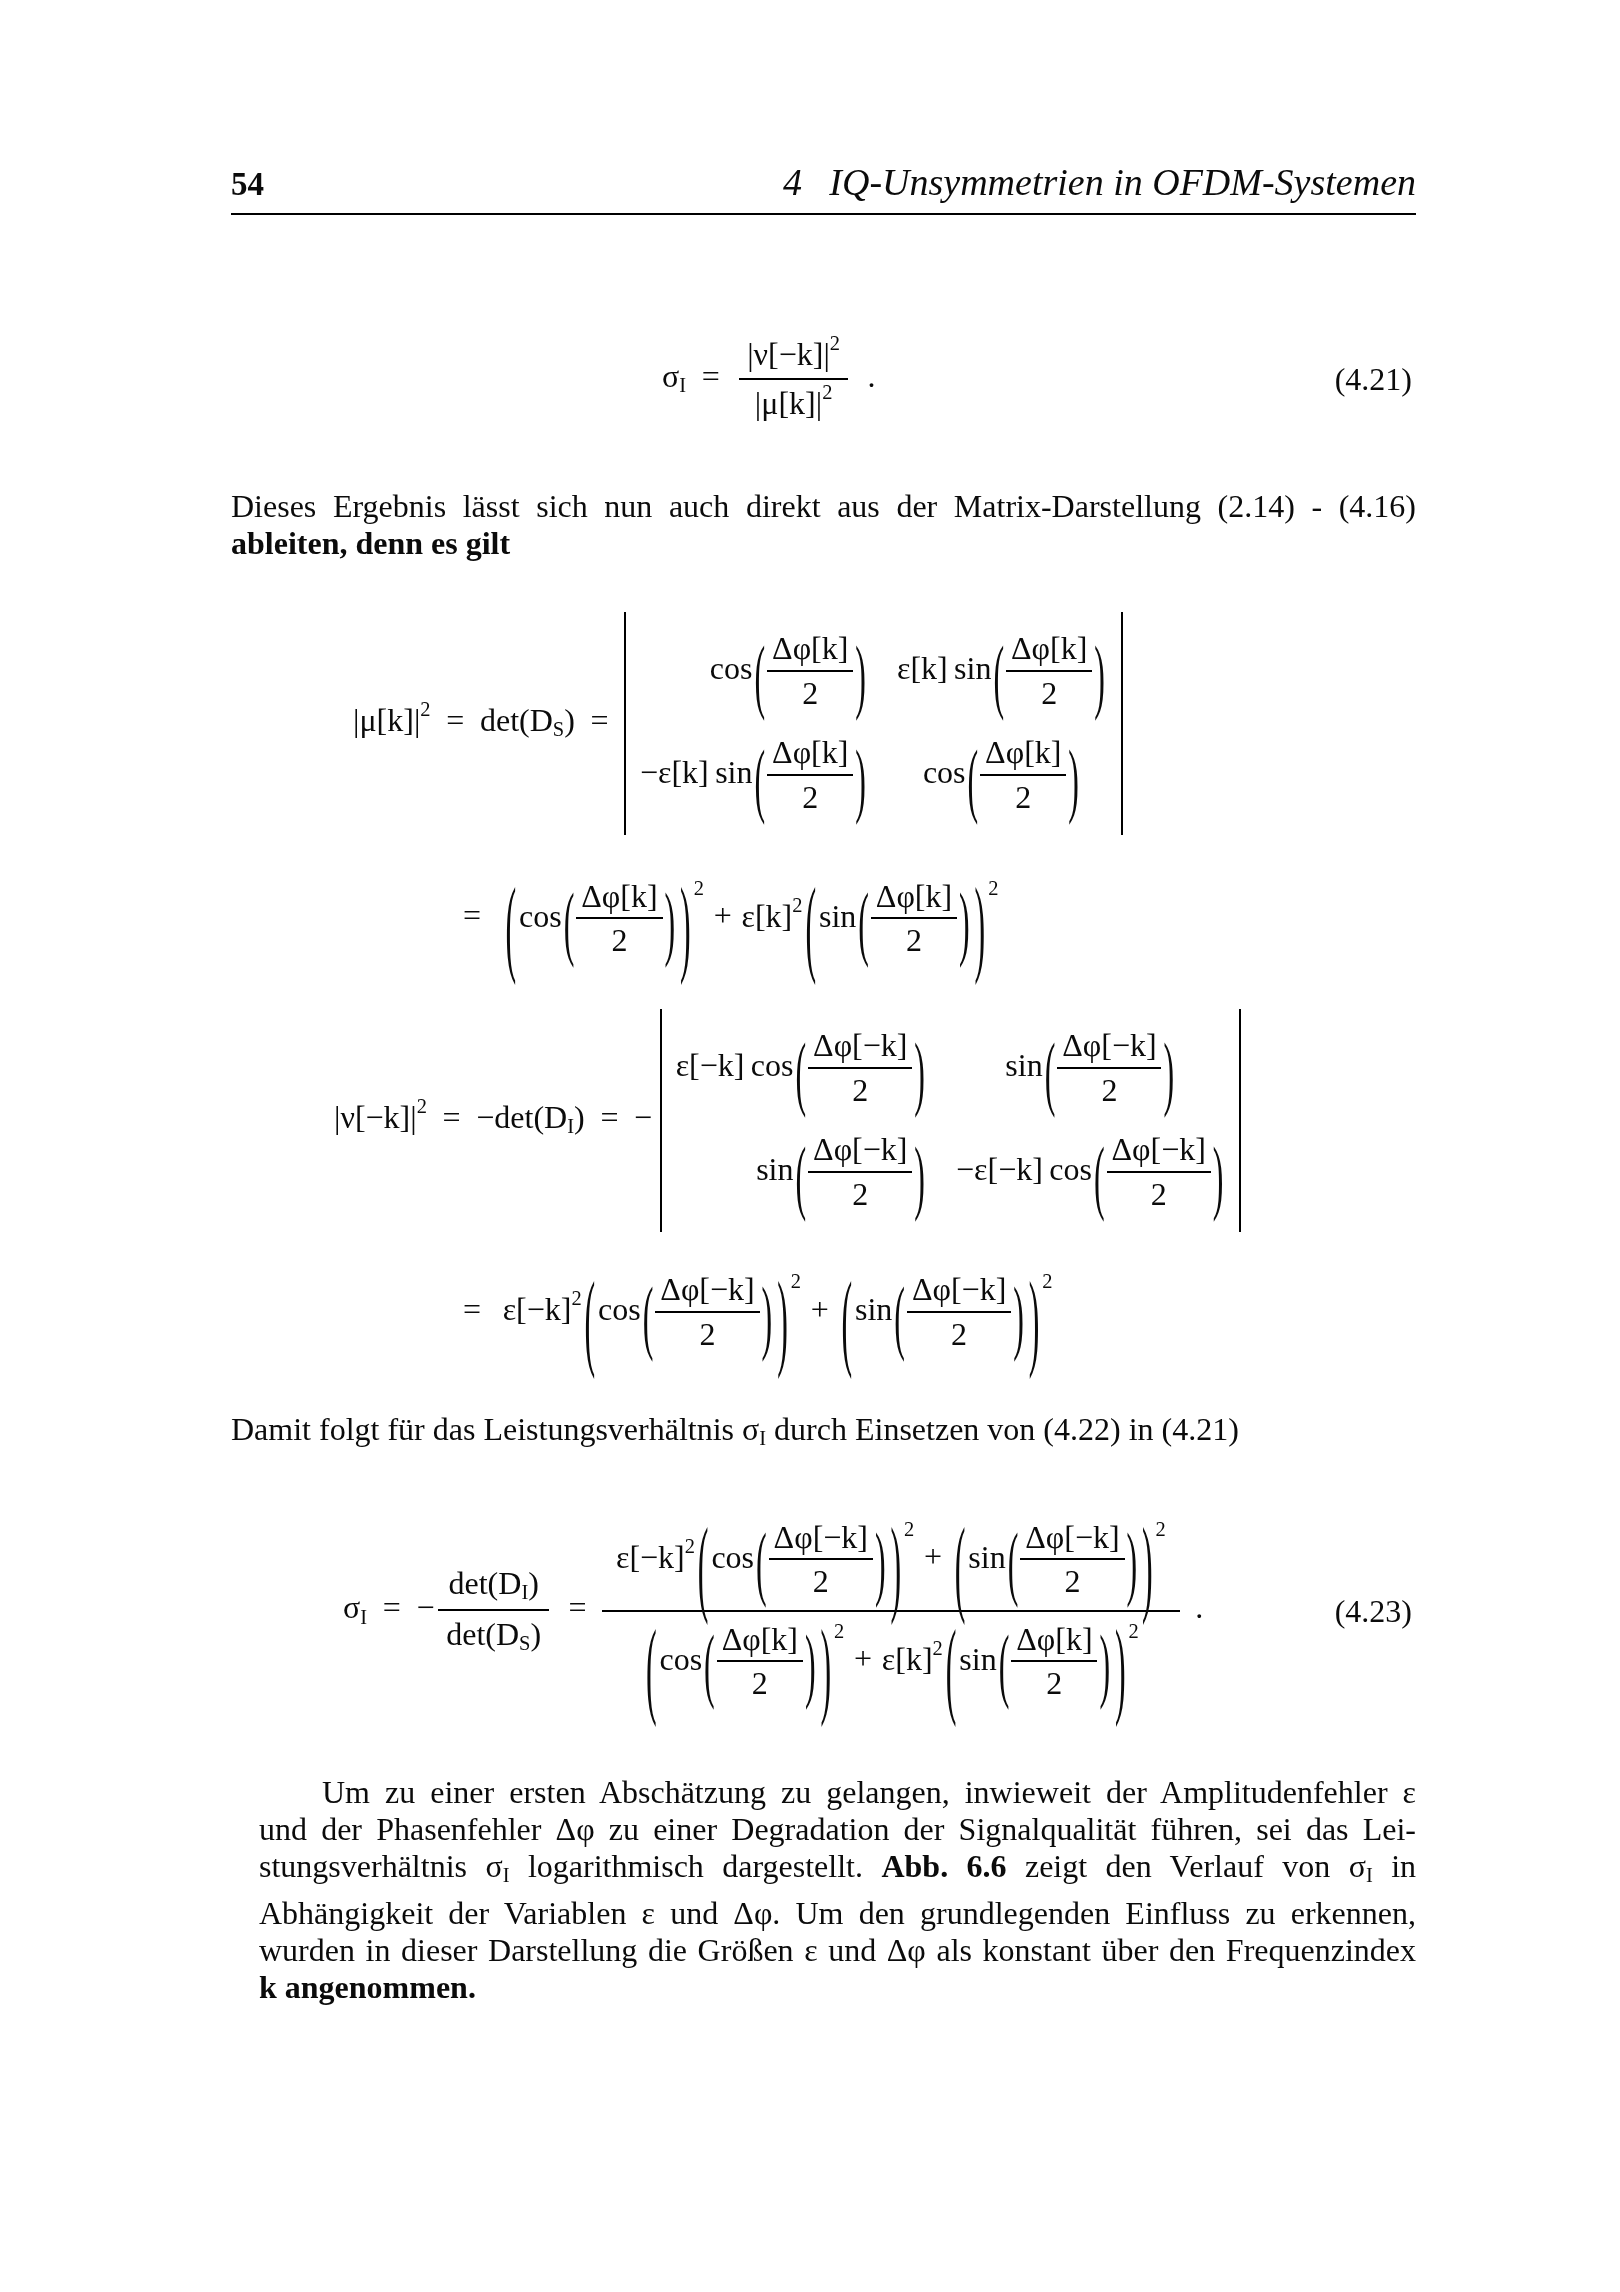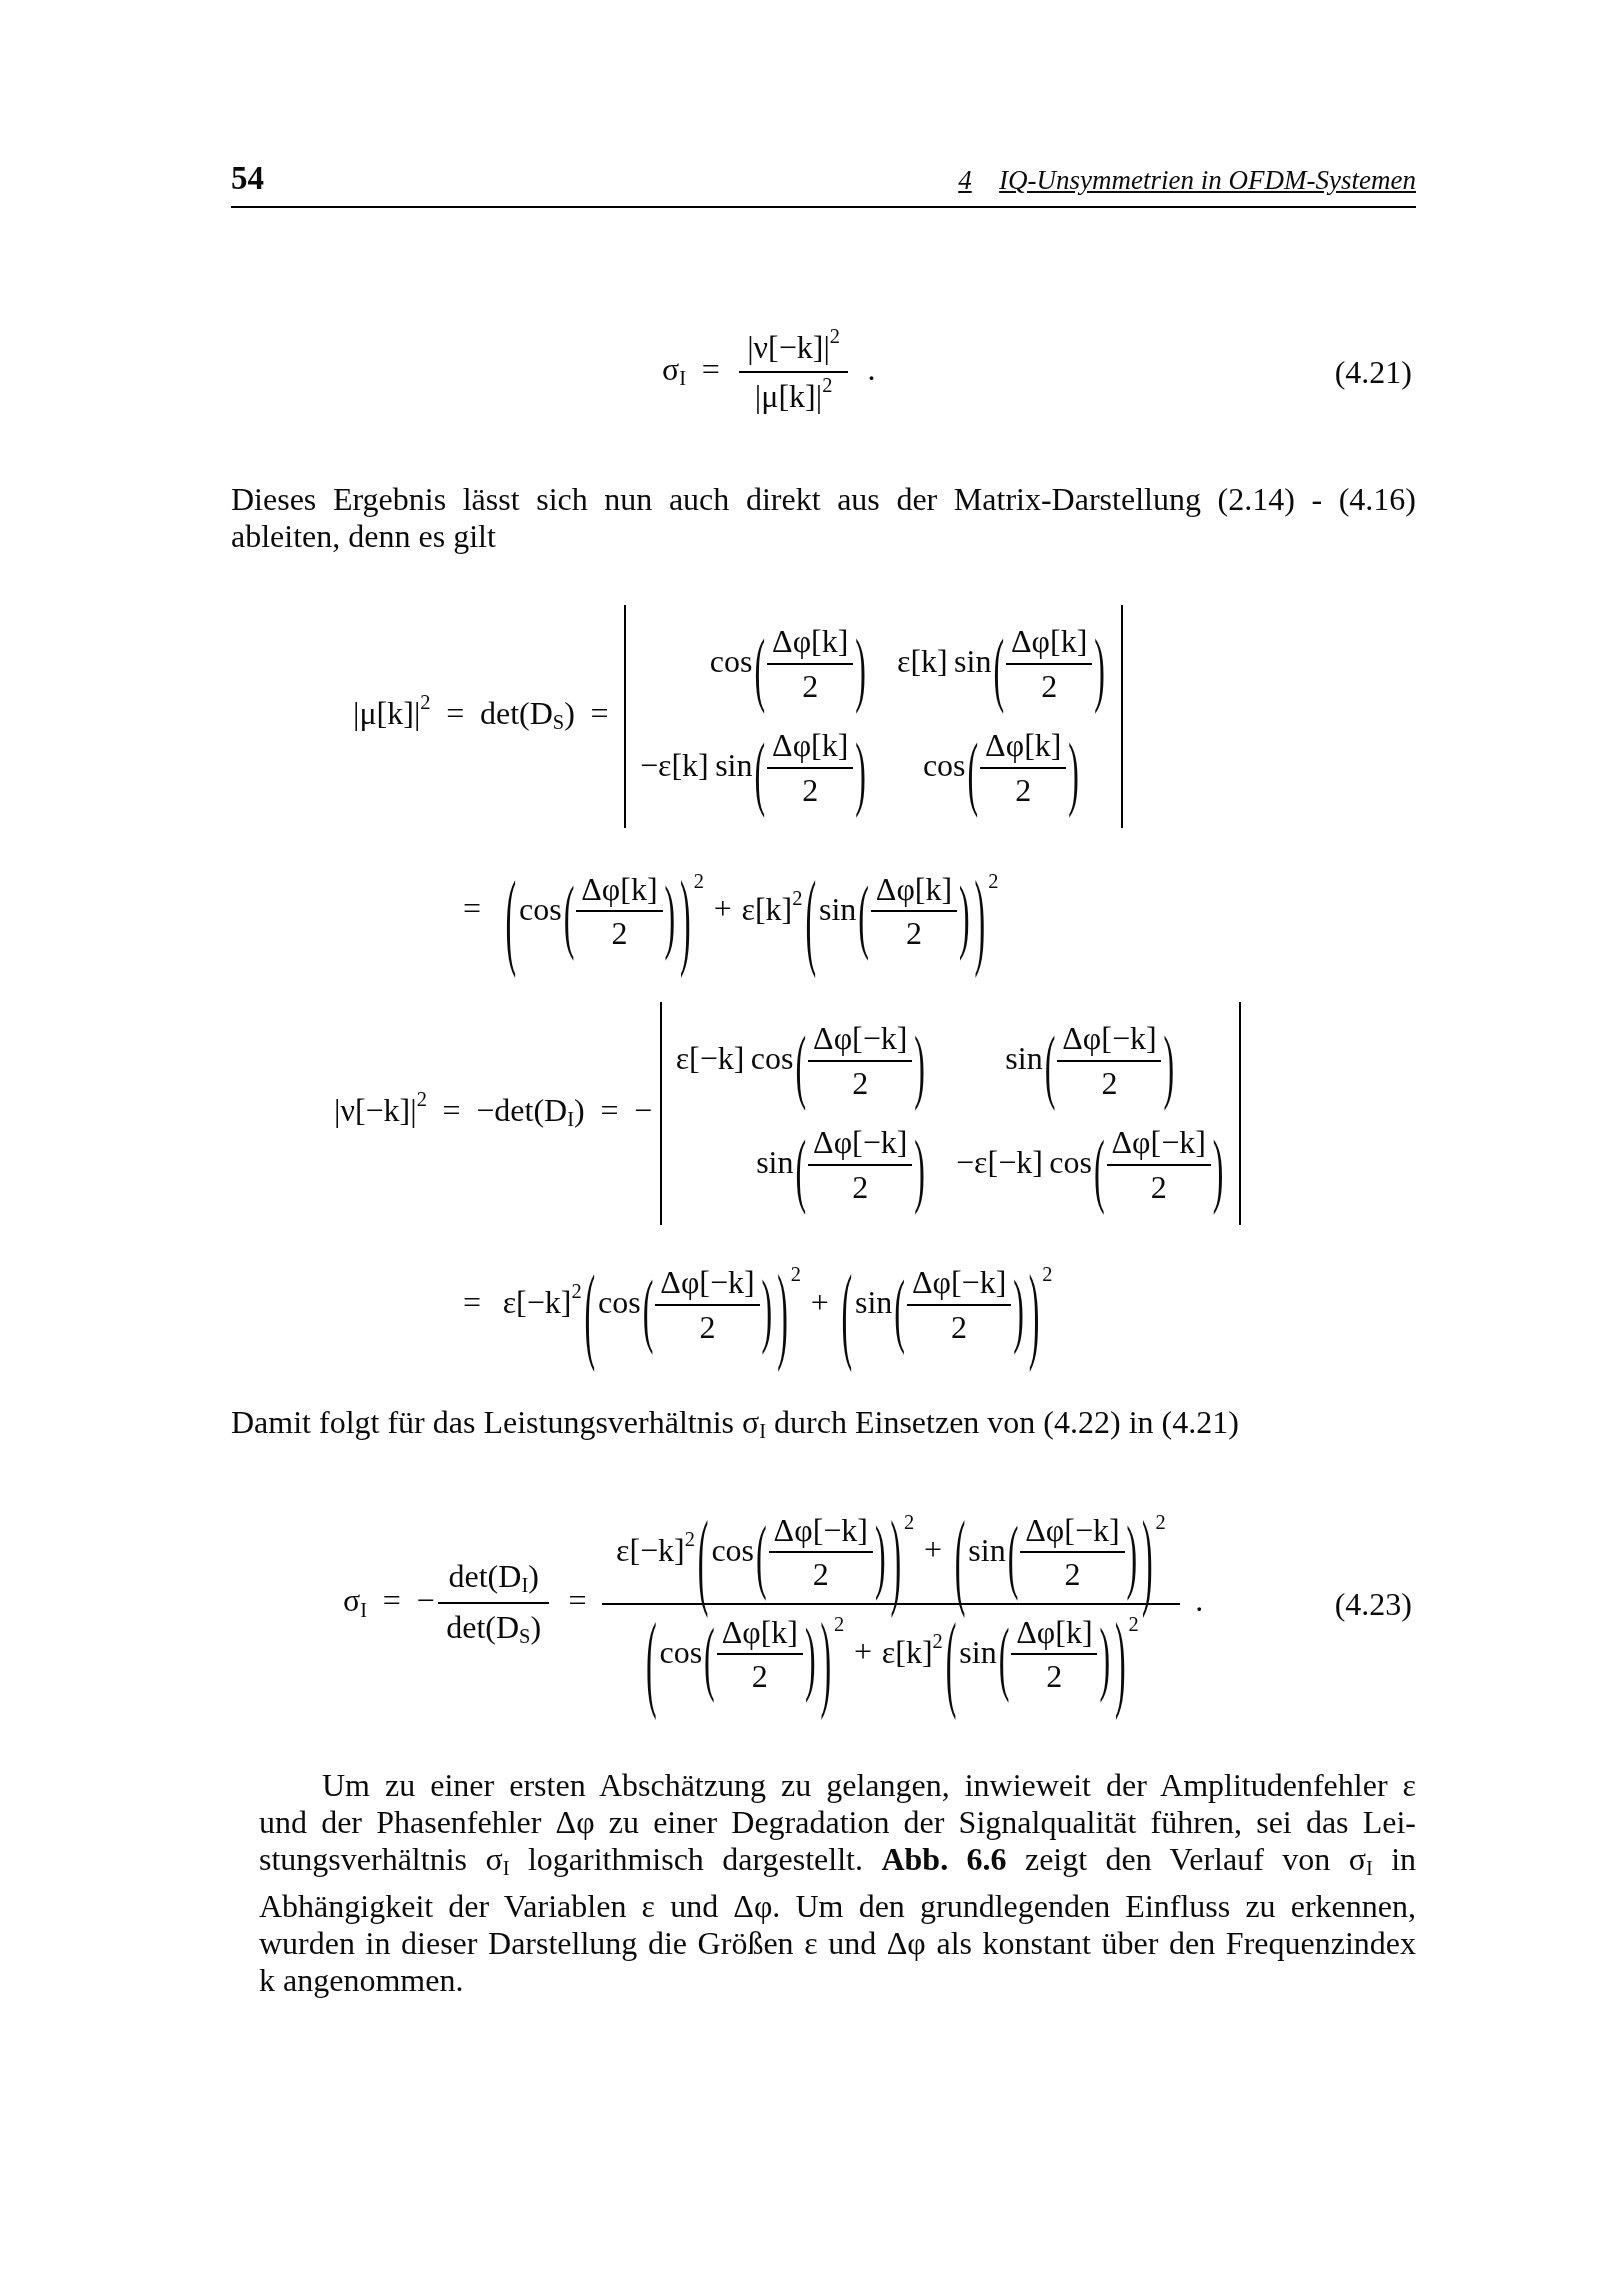--- a/index.html
+++ b/index.html
@@ -4,26 +4,26 @@
 <style>
   html,body{margin:0;padding:0;background:#ffffff;}
   body{width:1620px;height:2293px;overflow:hidden;color:#0b0b0b;
        font-family:"Liberation Serif","DejaVu Serif",serif;font-size:32px;}
   .page{box-sizing:border-box;width:1620px;height:2293px;padding:160px 204px 0 231px;background:#fff;border-radius:20px;}
 
   
   .header{display:flex;justify-content:space-between;align-items:baseline;
           border-bottom:2.9px solid #000;padding-bottom:8.8px;}
   .pgnum{font-weight:bold;font-size:33px;}
-  .chapter{font-style:italic;font-size:27px;text-decoration:underline;}
+  .chapter{font-style:italic;font-size:38px;}
   .chapter .chtitle{margin-left:27.4px;}
 
   
   .plines .pline{text-align:justify;text-align-last:justify;line-height:37px;}
-  .plines .pline:last-child{text-align-last:left;}
+  .plines .pline:last-child{text-align-last:left;font-weight:bold;}
   .para{line-height:37px;}
   .p1{margin-top:45px;}
   .p2{margin-top:45px;}
   .p3{margin-top:51px;margin-left:28px;}
   .p3 .pline:first-child{text-indent:63px;}
 
   
   .eqrow{position:relative;display:flex;align-items:center;}
   .eqrow .math{white-space:nowrap;}
   .eqnum{position:absolute;right:4px;top:50%;transform:translateY(-50%);}

